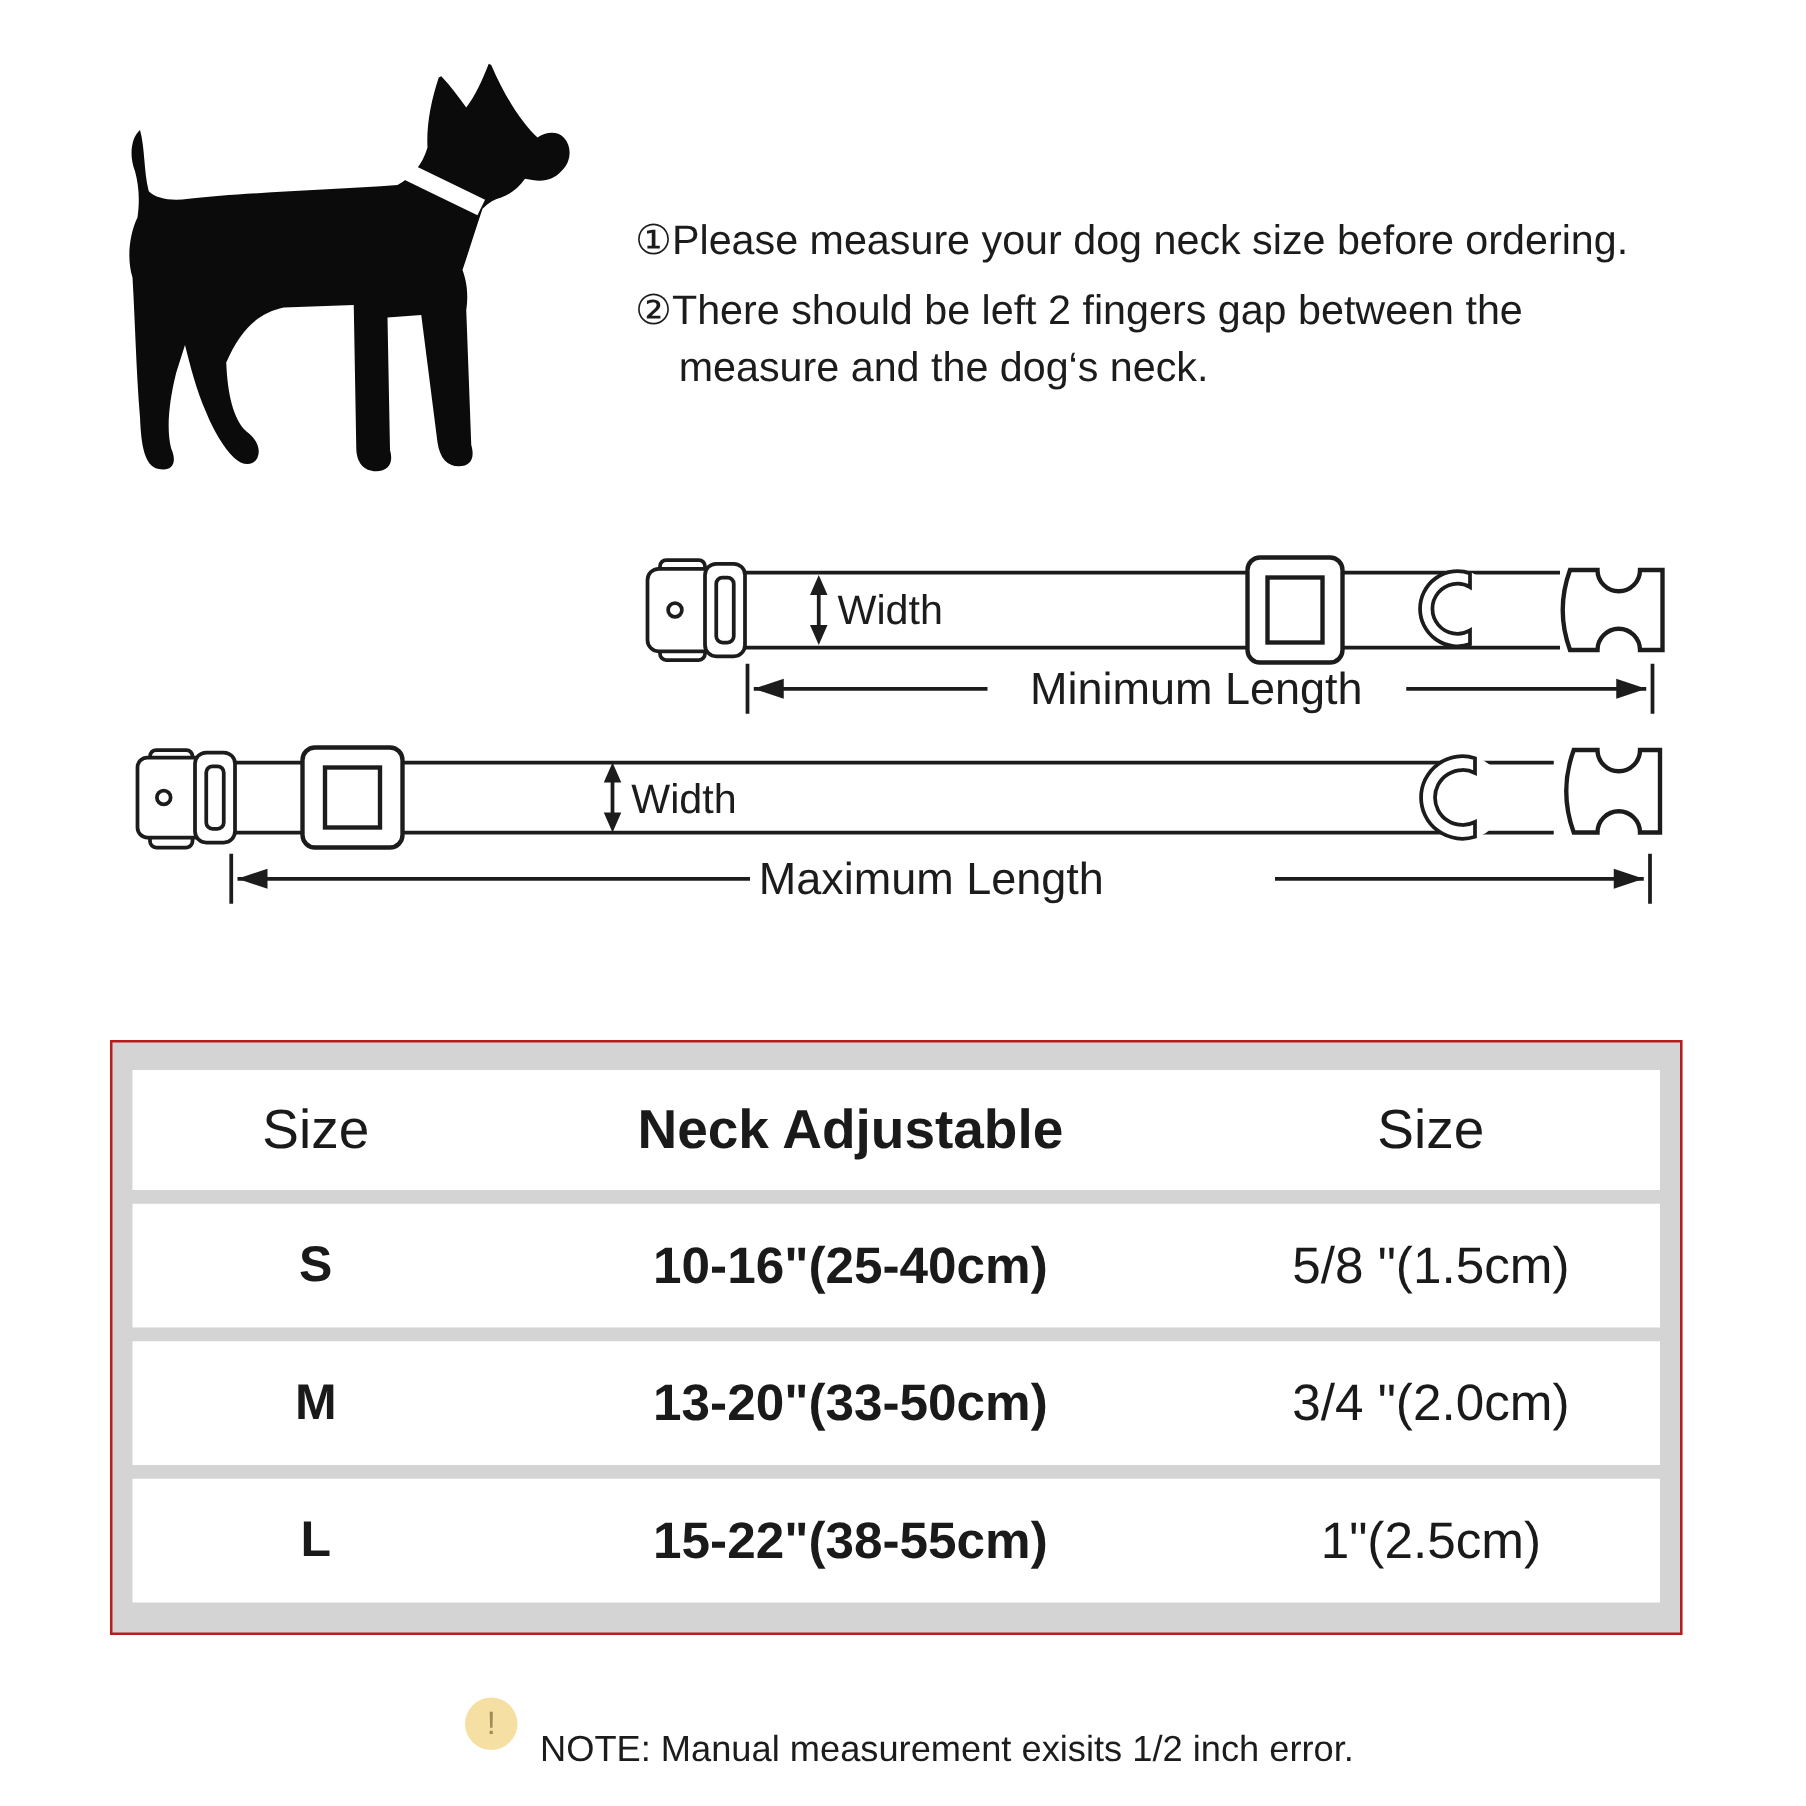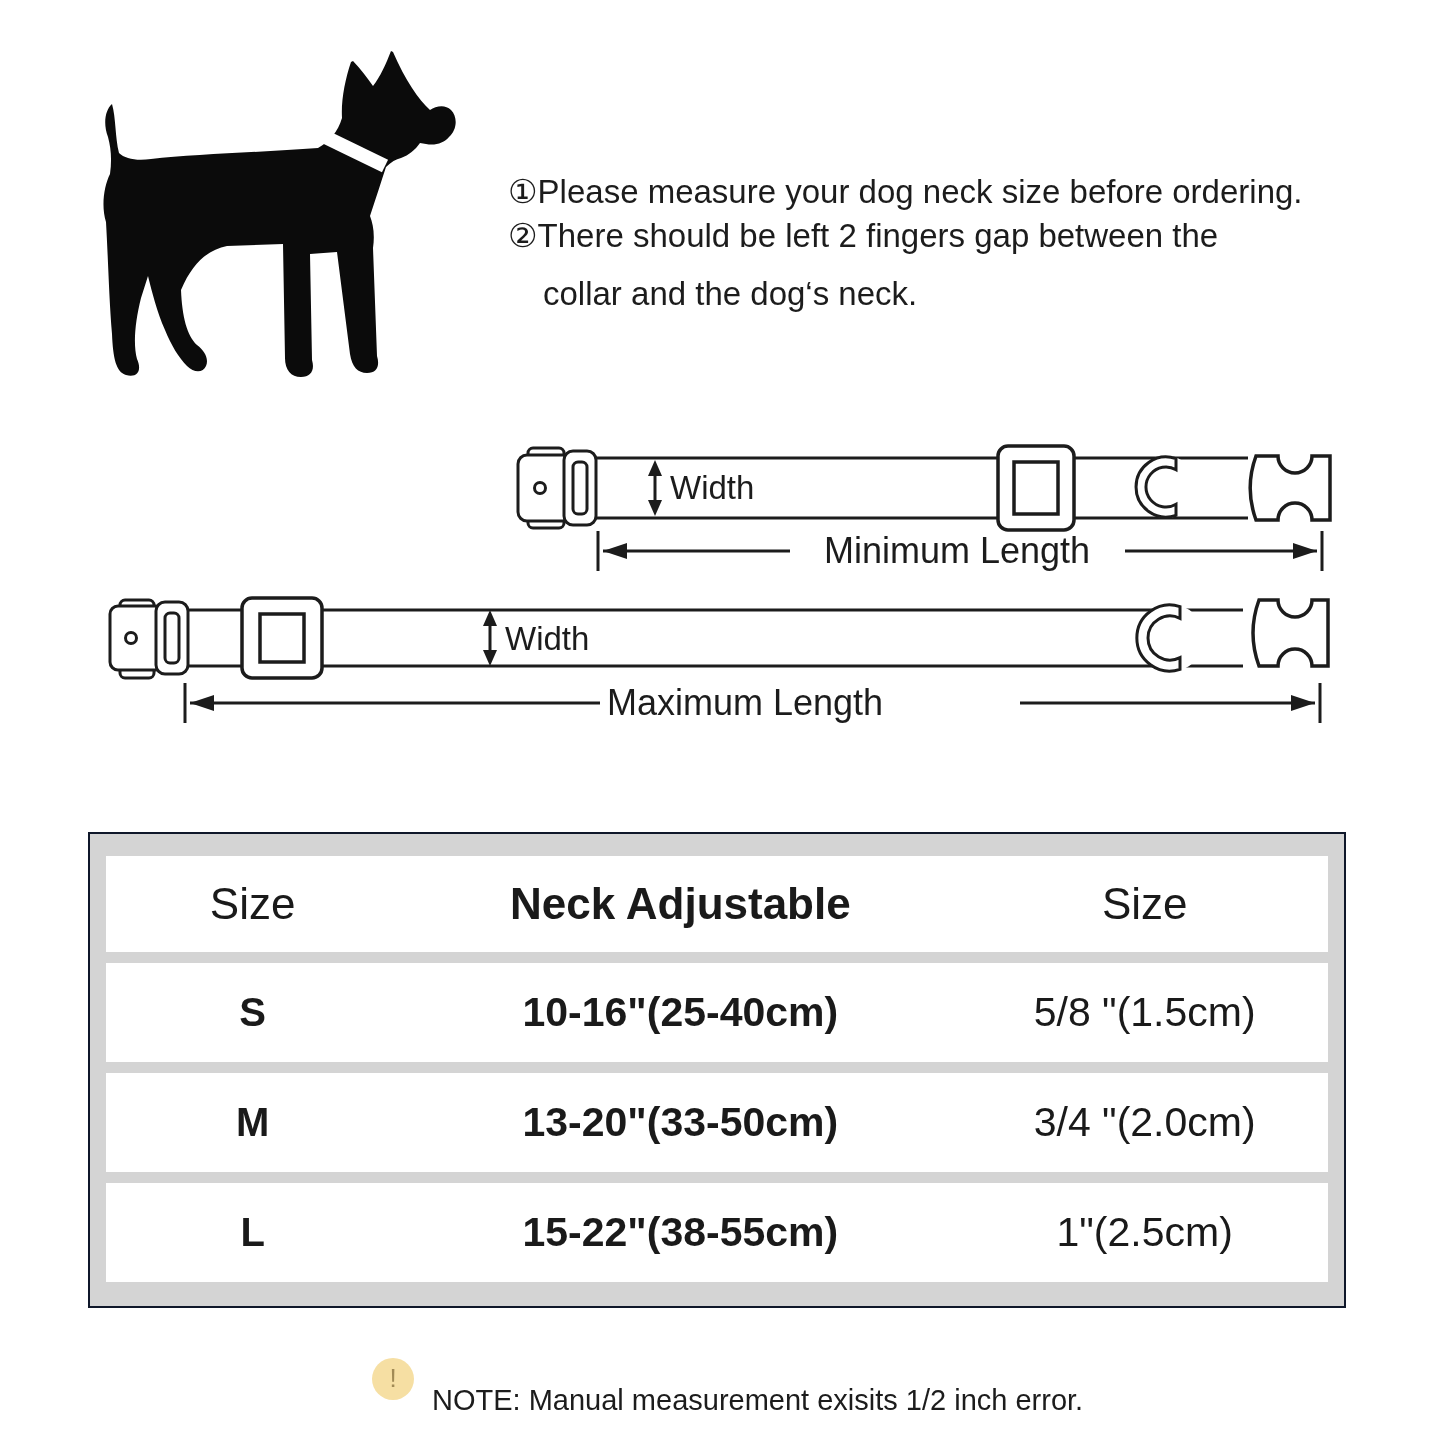--- a/index.html
+++ b/index.html
@@ -5,39 +5,39 @@
   html,body{margin:0;padding:0;background:#ffffff;}
   body{font-family:"Liberation Sans","DejaVu Sans",sans-serif;color:#1a1a1a;}
   .canvas{position:relative;width:1445px;height:1445px;background:#ffffff;overflow:hidden;}
 
   
   .dog{position:absolute;left:95px;top:40px;width:370px;height:345px;}
 
   
   .ins{position:absolute;font-size:33px;line-height:40px;white-space:nowrap;color:#1c1c1c;}
   .ins1{left:508px;top:172px;}
-  .ins2{left:508px;top:216px;}
+  .ins2{left:508px;top:228px;}
   .ins3{left:543px;top:274px;}
 
   
   .collar{position:absolute;}
   .collar1{left:500px;top:438px;width:845px;height:140px;}
   .collar2{left:95px;top:593px;width:1250px;height:140px;}
   .collar text{font-family:"Liberation Sans","DejaVu Sans",sans-serif;fill:#1c1c1c;}
   .collar .lbl-width{font-size:33px;}
   .collar .lbl-len{font-size:36px;}
   .stroke{fill:#ffffff;stroke:#1c1c1c;stroke-width:3;}
   .stroke-thick{fill:#ffffff;stroke:#1c1c1c;stroke-width:3.5;}
   .wire{fill:none;stroke:#1c1c1c;stroke-width:3;}
   .dimline{stroke:#1c1c1c;stroke-width:3;}
   .arrowhead{fill:#1c1c1c;stroke:none;}
 
   
   .size-table{position:absolute;left:88px;top:832px;width:1258px;height:476px;
-    background:#d4d4d4;border:2px solid #0f172a;box-sizing:border-box;
+    background:#d4d4d4;border:2px solid #b91c1c;box-sizing:border-box;
     padding:22px 16px 28px 16px;}
   .trow{display:flex;align-items:center;background:#ffffff;width:100%;}
   .trow.thead{height:96px;font-size:44px;}
   .trow.tdata{height:99px;margin-top:11px;font-size:41px;}
   .tcell{text-align:center;white-space:nowrap;}
   .col-size{width:24%;}
   .col-neck{width:46%;font-weight:bold;}
   .col-wide{width:30%;}
   .tdata .col-size{font-weight:700;font-size:40px;}
 
@@ -96,21 +96,21 @@
       C 243 92 234 102 223 108
       C 170 112 100 114 56 119
       C 42 121 30 119 24 113
       C 20 97 21 78 17 64
       Z"></path>
     <line x1="222" y1="93" x2="290" y2="126" stroke="#ffffff" stroke-width="14"></line>
   </svg>
 
   <div class="ins ins1">①Please measure your dog neck size before ordering.</div>
   <div class="ins ins2">②There should be left 2 fingers gap between the</div>
-  <div class="ins ins3">collar and the dog‘s neck.</div>
+  <div class="ins ins3">measure and the dog‘s neck.</div>
 
   <svg class="collar collar1" viewBox="0 0 845 140" aria-hidden="true">
 
     <g>
       <line class="dimline" x1="88" y1="20" x2="748" y2="20"></line>
       <line class="dimline" x1="88" y1="80" x2="748" y2="80"></line>
     </g>
 
     <g>
       <line class="dimline" x1="155" y1="34" x2="155" y2="66"></line>

